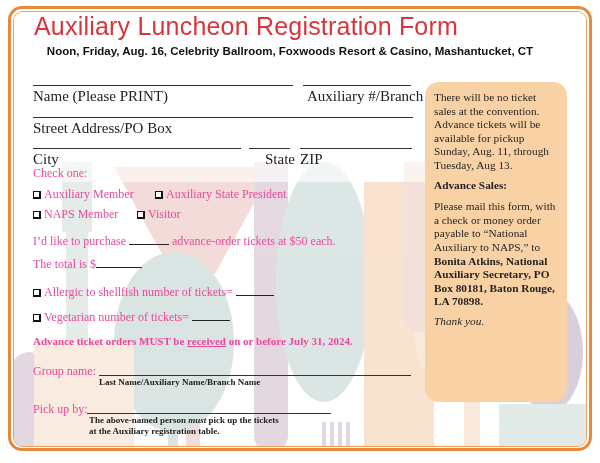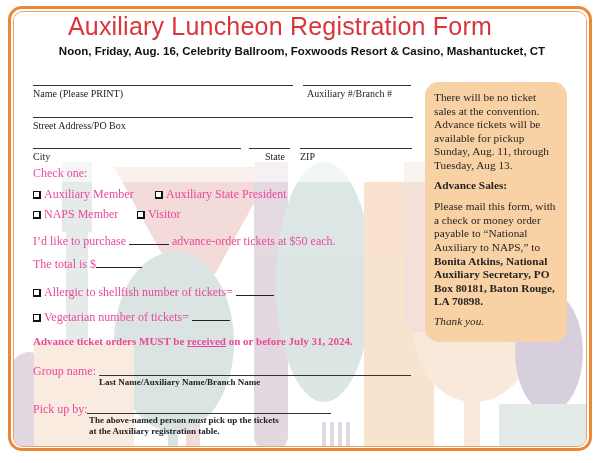--- a/index.html
+++ b/index.html
@@ -1,29 +1,29 @@
 <!DOCTYPE html>
 <html><head>
 <meta charset="utf-8">
 <style>
   html, body { margin:0; padding:0; background:#ffffff; }
   body { width:600px; height:463px; position:relative; overflow:hidden; font-family:"Liberation Serif", serif; color:#231f20; }
   .frame-outer { position:absolute; left:8px; top:6px; width:584px; height:445px; border:3px solid #e8893a; border-radius:14px; box-sizing:border-box; }
   .frame-inner { position:absolute; left:13px; top:11px; width:574px; height:436px; border:1px solid #ef9f5b; border-radius:10px; box-sizing:border-box; overflow:hidden; background:#fff; }
   .bg { position:absolute; left:0; top:0; width:574px; height:436px; }
-  .title { position:absolute; left:0; width:492px; top:12px; text-align:right; font-family:"Liberation Sans", sans-serif; font-size:25px; color:#d9353b; letter-spacing:0.2px; }
-  .subtitle { position:absolute; left:0; width:580px; top:45px; text-align:center; font-family:"Liberation Sans", sans-serif; font-weight:bold; font-size:11.5px; color:#111;padding-left:12px; }
+  .title { position:absolute; left:0; width:492px; top:12px; text-align:center; font-family:"Liberation Sans", sans-serif; font-size:25px; color:#d9353b; letter-spacing:0.2px; }
+  .subtitle { position:absolute; left:0; width:580px; top:45px; text-align:center; font-family:"Liberation Sans", sans-serif; font-weight:bold; font-size:11.5px; color:#111; }
   .line { position:absolute; height:1px; background:#333; }
-  .lbl { position:absolute; font-size:10px; color:#222; white-space:nowrap; }
+  .lbl { position:absolute; font-size:15px; color:#222; white-space:nowrap; }
   .txt { position:absolute; font-size:12px; white-space:nowrap; color:#ec4899; }
   .box { display:inline-block; width:8px; height:8px; border:1.3px solid #111; border-right-width:2.4px; border-bottom-width:2.4px; box-sizing:border-box; vertical-align:-1px; margin-right:3px; background:#fff; }
   .blank { display:inline-block; border-bottom:1px solid #222; vertical-align:baseline; height:10px; }
   .bold { font-weight:bold; }
   .under { text-decoration:underline; }
-  .sidebox { position:absolute; left:425px; top:82px; width:142px; height:260px; background:#f8d2a4; border-radius:14px; box-sizing:border-box; padding:9px 9px; font-size:11.3px; line-height:13.6px; color:#231f20; }
+  .sidebox { position:absolute; left:425px; top:82px; width:142px; height:320px; background:#f8d2a4; border-radius:14px; box-sizing:border-box; padding:9px 9px; font-size:11.3px; line-height:13.6px; color:#231f20; }
   .sidebox p { margin:0 0 6px 0; }
   .small-note { position:absolute; font-size:9px; font-weight:bold; line-height:11px; color:#222; }
 </style>
 </head>
 <body>
 
 <div class="frame-outer"></div>
 <div class="frame-inner">
   <svg class="bg" viewBox="0 0 574 436" width="574" height="436">
     <g opacity="0.5">

